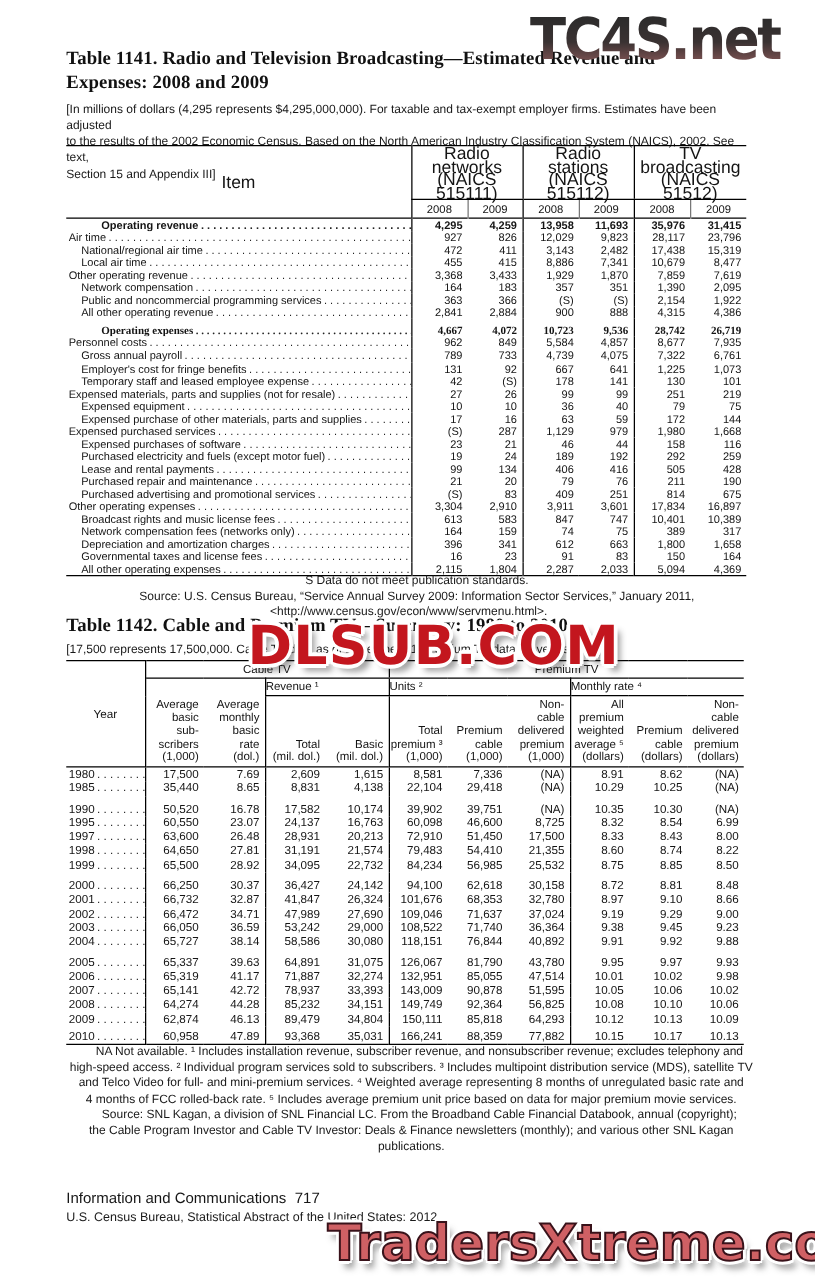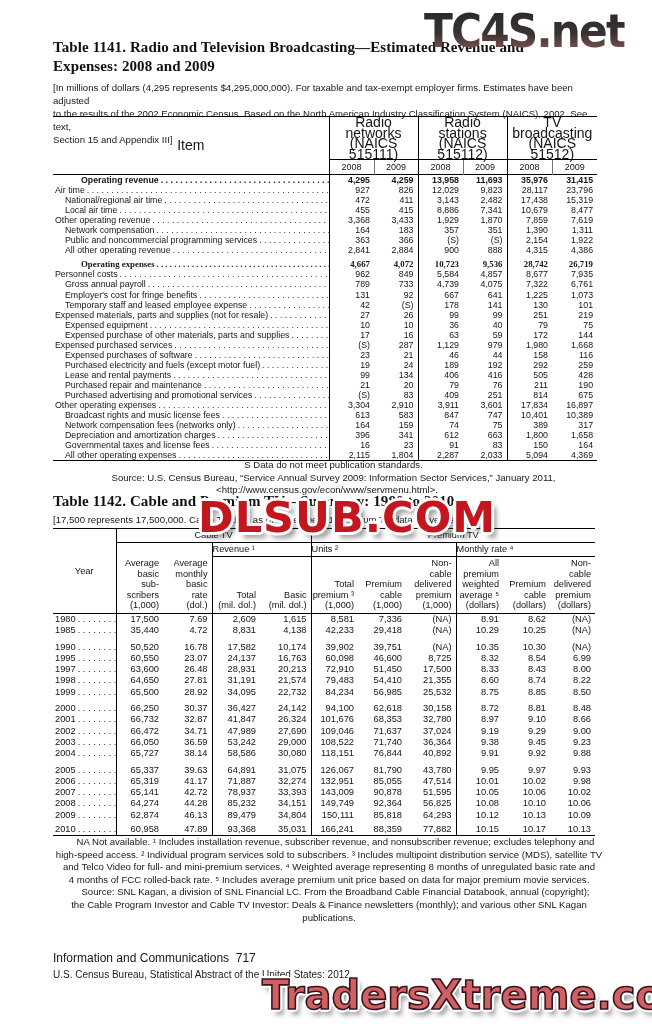--- a/index.html
+++ b/index.html
@@ -208,21 +208,21 @@
           <span class="lblrow">
             <span class="lbl">Network compensation</span>
             <span class="dots"></span>
           </span>
         </td>
         <td class="num bl">164</td>
         <td class="num">183</td>
         <td class="num bl">357</td>
         <td class="num">351</td>
         <td class="num bl">1,390</td>
-        <td class="num">1,311</td>
+        <td class="num">2,095</td>
       </tr>
       <tr>
         <td class="item l1">
           <span class="lblrow">
             <span class="lbl">Public and noncommercial programming services</span>
             <span class="dots"></span>
           </span>
         </td>
         <td class="num bl">363</td>
         <td class="num">366</td>
@@ -624,24 +624,24 @@
         <td class="num">(NA)</td>
       </tr>
       <tr>
         <td class="yearcell">
           <span class="lblrow">
             <span class="lbl">1985</span>
             <span class="dots"></span>
           </span>
         </td>
         <td class="num">35,440</td>
-        <td class="num">4.72</td>
+        <td class="num">8.65</td>
         <td class="num bl">8,831</td>
         <td class="num">4,138</td>
-        <td class="num blh">42,233</td>
+        <td class="num blh">22,104</td>
         <td class="num">29,418</td>
         <td class="num">(NA)</td>
         <td class="num bl">10.29</td>
         <td class="num">10.25</td>
         <td class="num">(NA)</td>
       </tr>
       <tr class="gap">
         <td class="yearcell">
           <span class="lblrow">
             <span class="lbl">1990</span>

